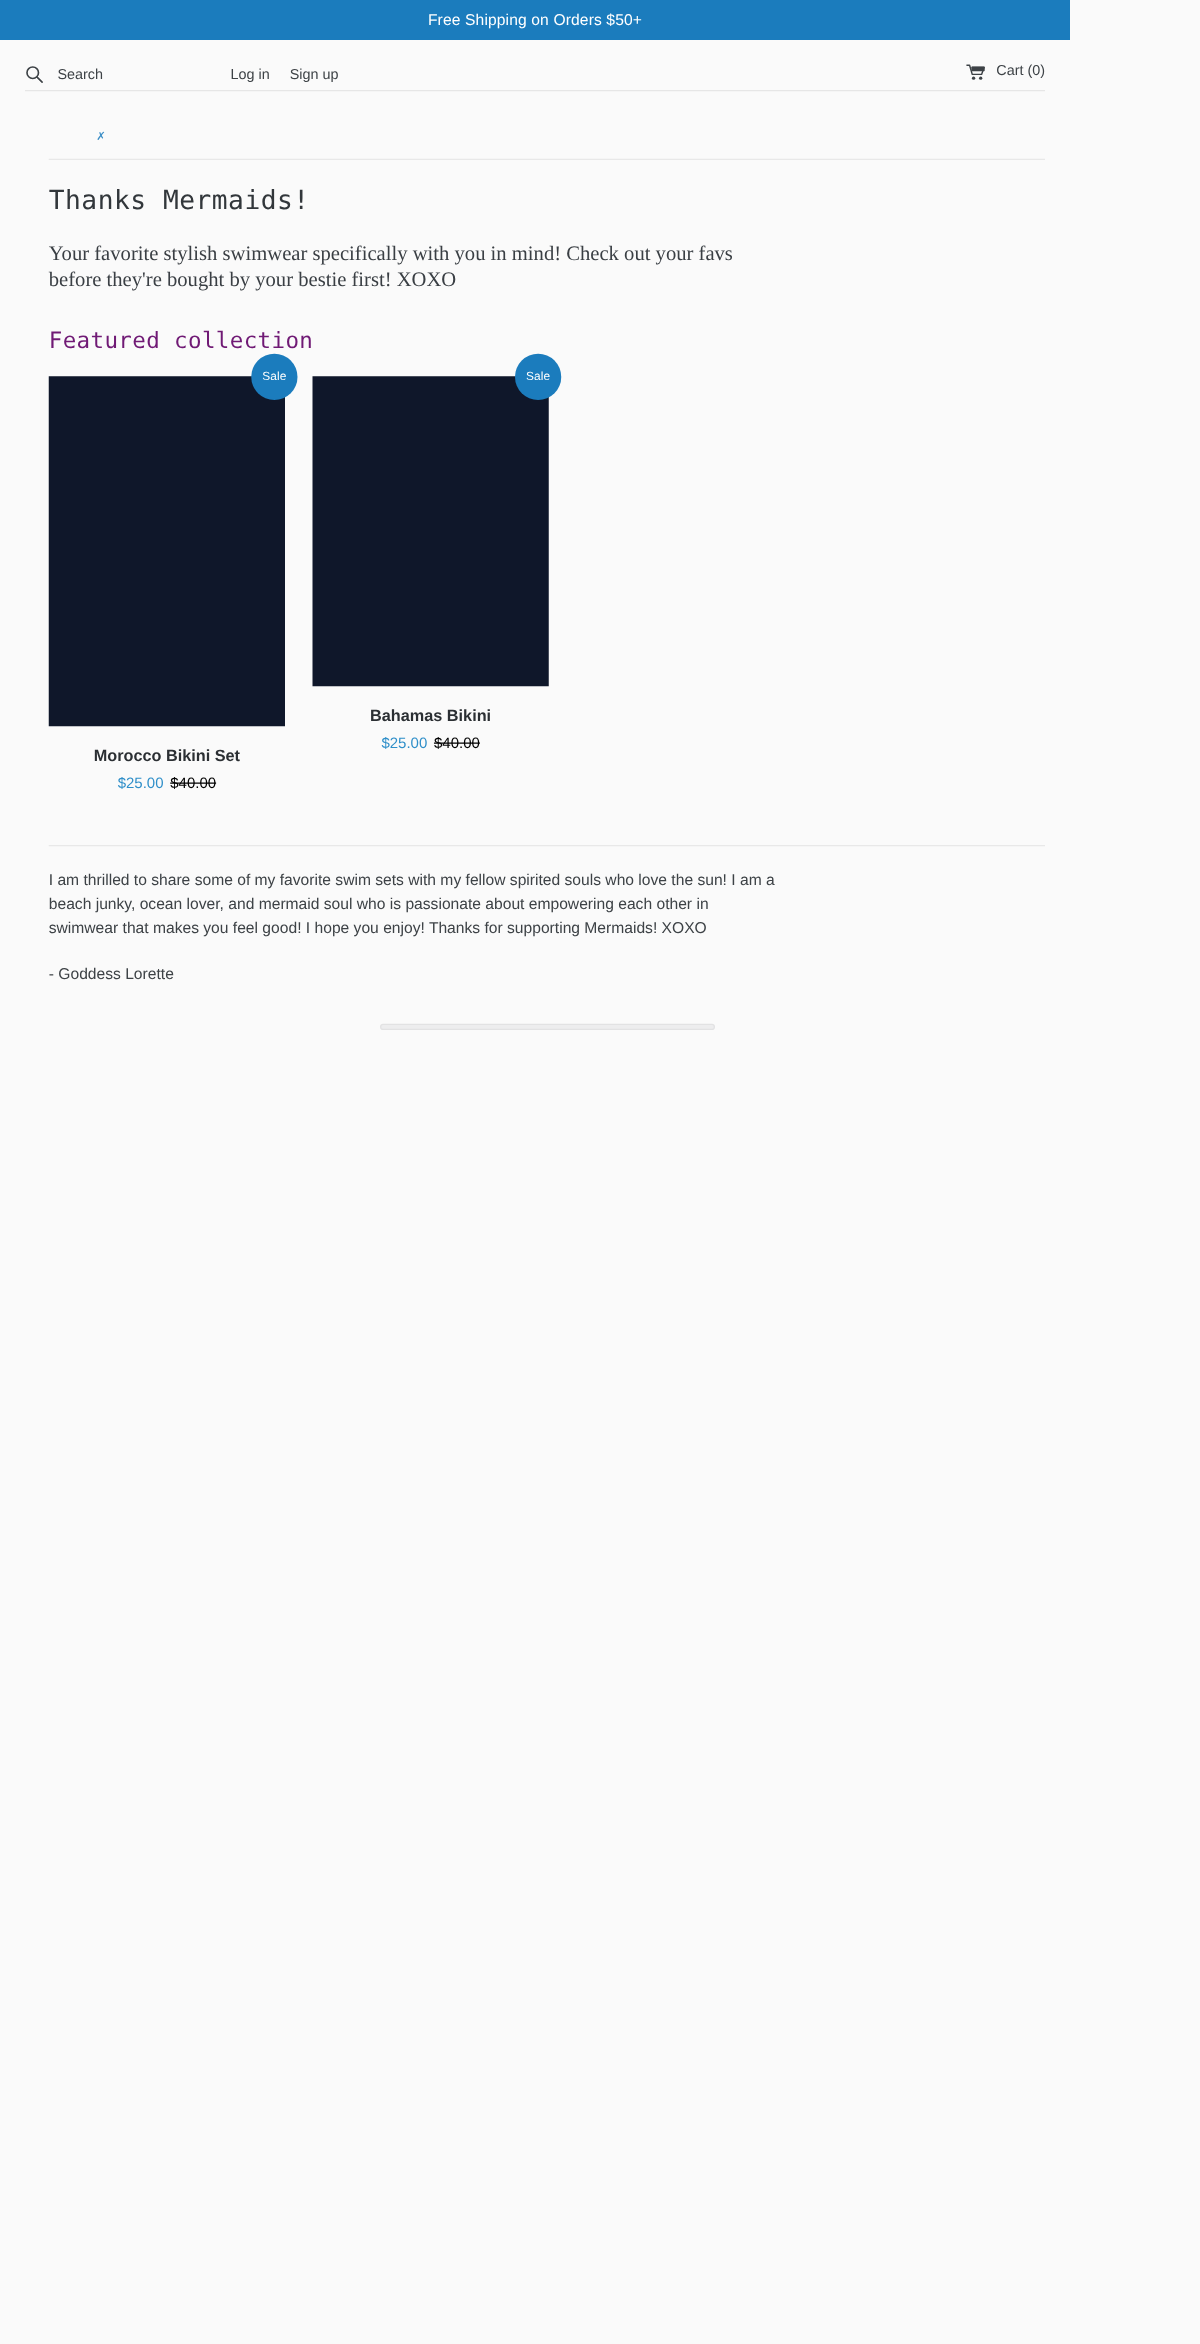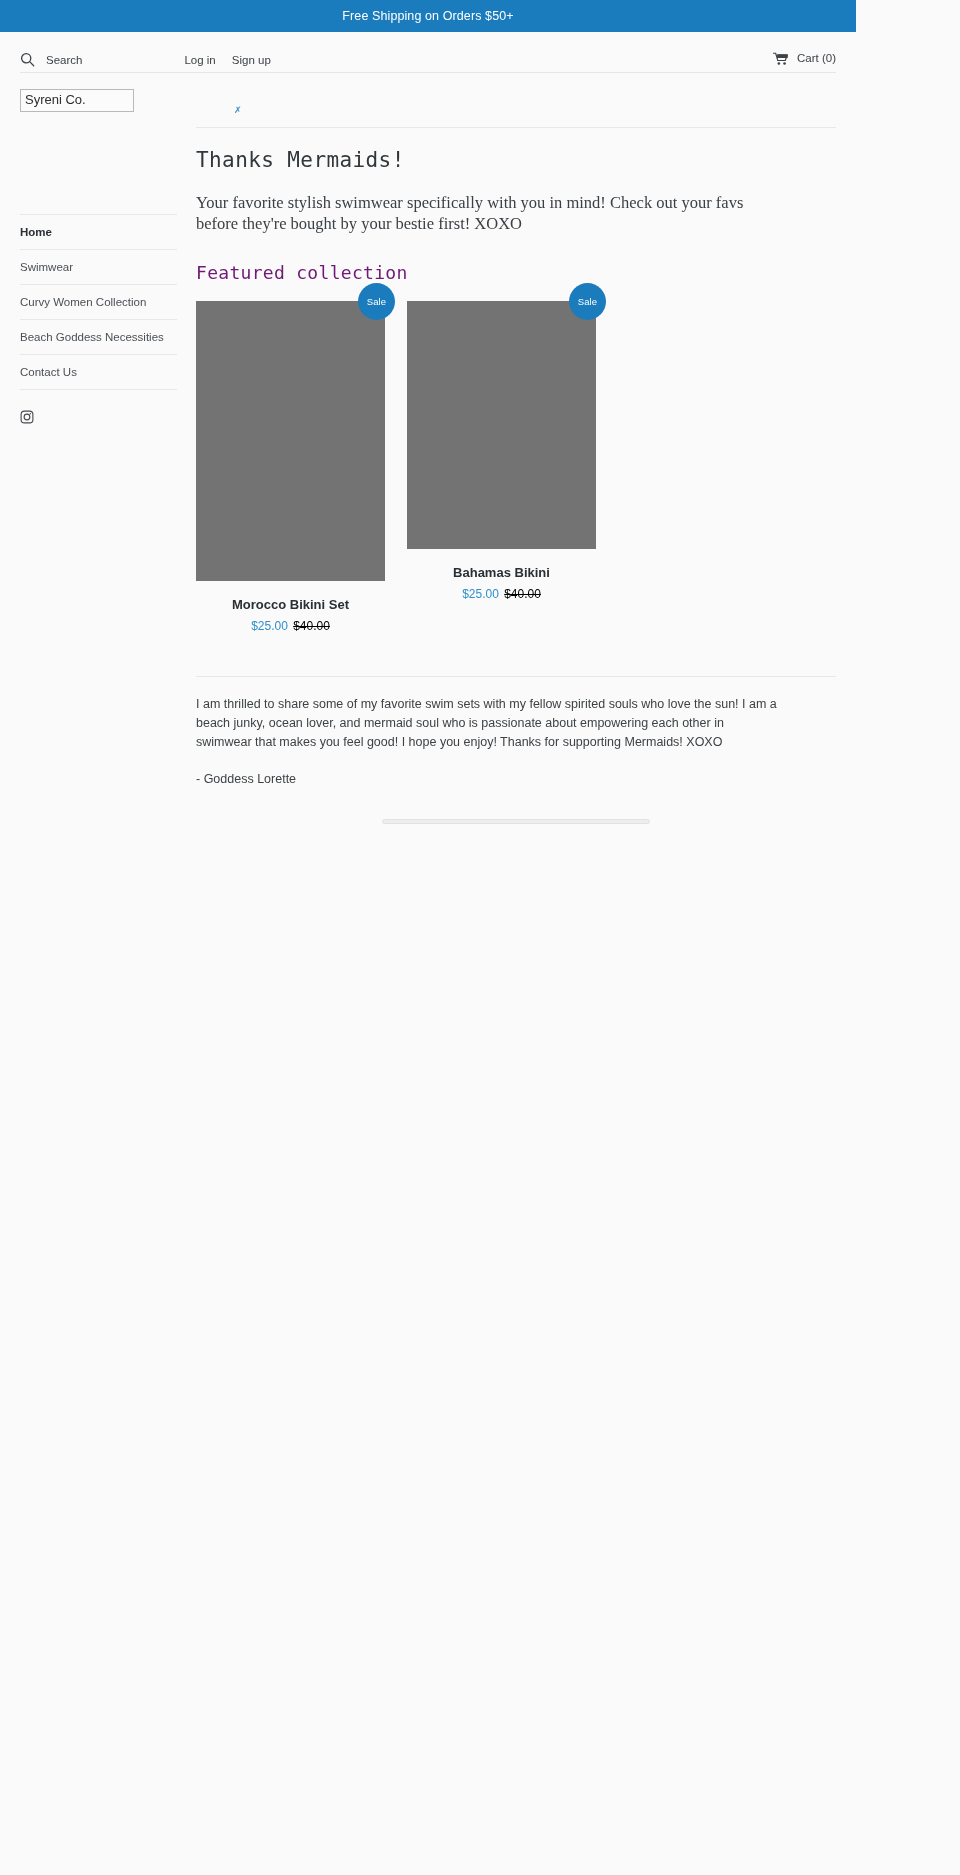--- a/index.html
+++ b/index.html
@@ -197,21 +197,21 @@
     margin-top: 18px;
     align-items: flex-start;
   }
   .card {
     width: 189px;
     position: relative;
     cursor: pointer;
   }
   .card-media {
     position: relative;
-    background: #737373;
+    background: #0f172a;
     width: 189px;
   }
   .card.tall .card-media  { height: 280px; }
   .card.short .card-media { height: 248px; }
 
   .sale-badge {
     position: absolute;
     top: -18px;
     right: -10px;
     width: 37px;
@@ -324,41 +324,20 @@
           <circle cx="13" cy="12.6" r="1.5"></circle>
         </svg>
       </span>
       <span>Cart (0)</span>
     </a>
   </div>
   <div class="topbar-rule"></div>
 
   <div class="layout">
 
-    <aside class="sidebar">
-      <div class="brand-box">Syreni Co.</div>
-
-      <nav class="nav">
-        <a class="nav-item active">Home</a>
-        <a class="nav-item">Swimwear</a>
-        <a class="nav-item">Curvy Women Collection</a>
-        <a class="nav-item">Beach Goddess Necessities</a>
-        <a class="nav-item">Contact Us</a>
-      </nav>
-
-      <div class="social">
-        <a>
-          <svg width="14" height="14" viewBox="0 0 20 20" fill="none" stroke="#44494e" stroke-width="1.6">
-            <rect x="1.6" y="1.6" width="16.8" height="16.8" rx="4.6"></rect>
-            <circle cx="10" cy="10" r="4.1"></circle>
-            <circle cx="14.8" cy="5.2" r="1" fill="#44494e" stroke="none"></circle>
-          </svg>
-        </a>
-      </div>
-    </aside>
 
     <main class="main">
 
       <div class="broken-img">
         <span class="glyph">✗</span>
       </div>
 
       <div class="main-rule"></div>
 
       <h1 class="welcome">Thanks Mermaids!</h1>

